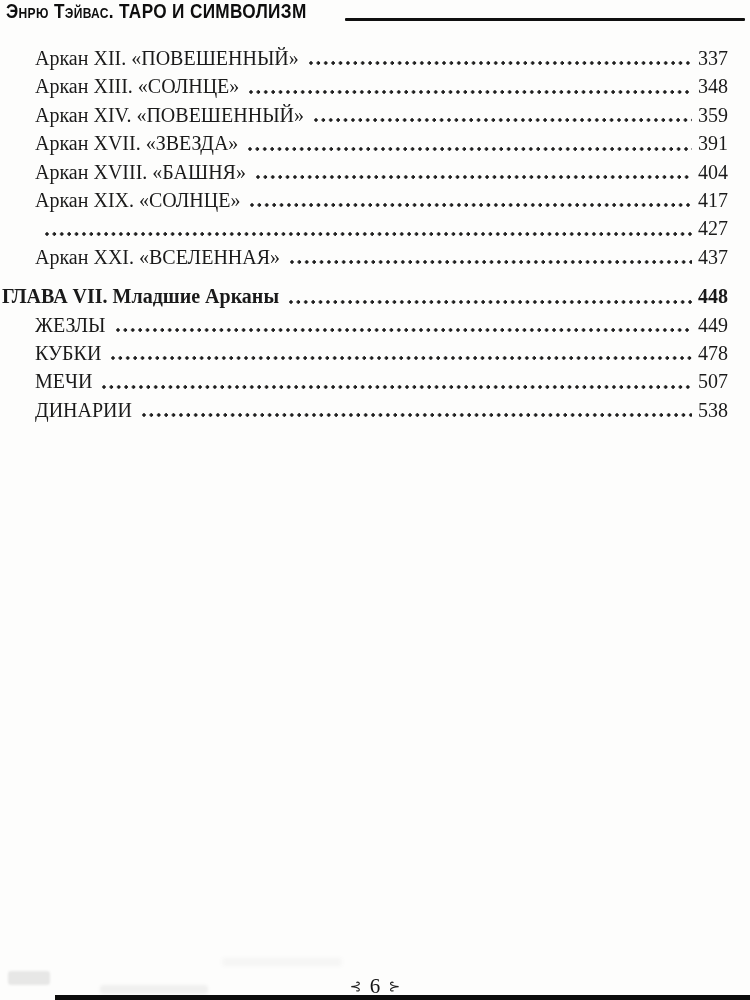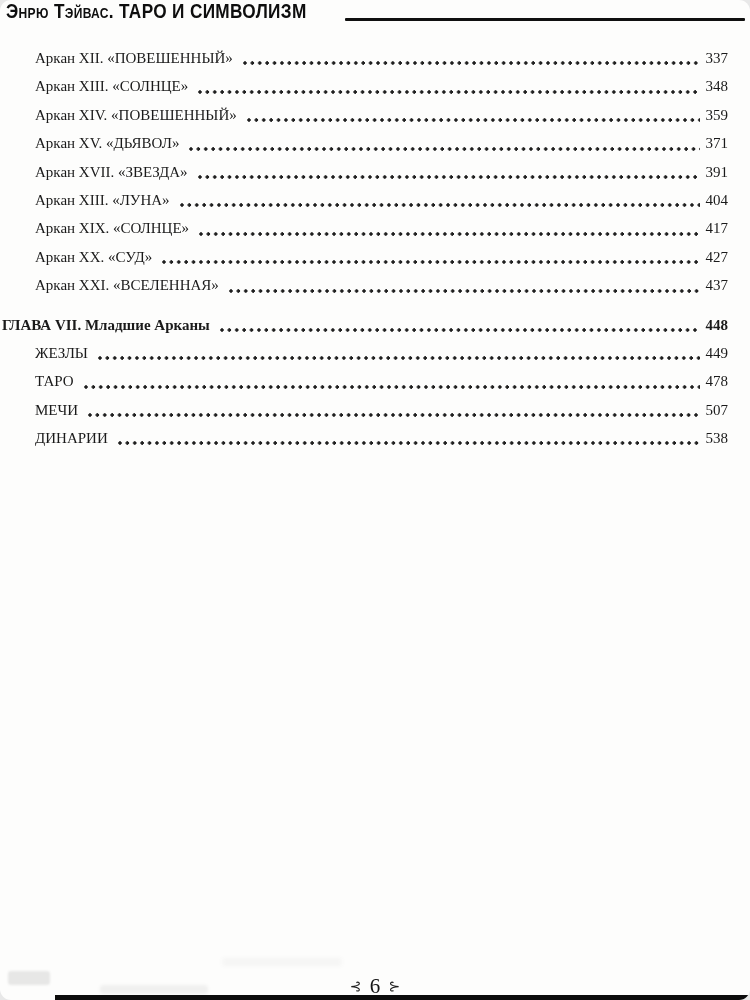--- a/index.html
+++ b/index.html
@@ -1,41 +1,41 @@
 <!DOCTYPE html>
 <html><head>
 <meta charset="utf-8">
 <style>
   html,body{margin:0;padding:0;}
   body{width:750px;height:1000px;overflow:hidden;background:#e8e8e8;}
   .page{
     position:relative;width:750px;height:1000px;
     background:#fdfdfc;overflow:hidden;
-    font-family:"Liberation Serif", serif;color:#1a1a1a;border-radius:11px;
+    font-family:"Liberation Serif", serif;color:#1a1a1a;
   }
   
   .hdr{position:absolute;top:0;left:6px;height:24px;white-space:nowrap;}
   .hdr-title{
     display:inline-block;
     font-family:"Liberation Sans", sans-serif;
     font-weight:700;font-size:20px;line-height:22px;
     font-variant-caps:small-caps;
     letter-spacing:0.4px;color:#0e0e0e;
     transform:scaleX(0.86);transform-origin:0 50%;
   }
   .hdr-rule{
     position:absolute;left:345px;right:5px;top:18px;height:3px;
     background:#101010;border-radius:1px;
   }
   
   .toc{position:absolute;top:44px;left:0;right:22px;}
   .row{
     display:flex;align-items:baseline;
     height:28.4px;line-height:28.4px;
-    font-size:15px;padding-left:35px;
+    font-size:20px;padding-left:35px;
   }
   .row.chapter{
     padding-left:2px;font-weight:700;margin-top:11px;
   }
   .label{white-space:nowrap;flex:0 0 auto;}
   .dots{
     flex:1 1 auto;min-width:12px;height:6px;
     align-self:flex-end;margin:0 6px 6px 10px;
     background-image:radial-gradient(circle at 2px 3px,#1f1f1f 1.5px,rgba(0,0,0,0) 1.9px);
     background-size:7.4px 6px;background-repeat:repeat-x;
@@ -79,61 +79,55 @@
       <span class="label">Аркан XIII. «СОЛНЦЕ»</span>
       <span class="dots"></span>
       <span class="num">348</span>
     </div>
       <div class="row">
       <span class="label">Аркан XIV. «ПОВЕШЕННЫЙ»</span>
       <span class="dots"></span>
       <span class="num">359</span>
     </div>
       <div class="row">
-      <span class="label">Аркан XV. «ДЬЯВОЛ»</span>
-      <span class="dots"></span>
-      <span class="num">371</span>
-    </div>
-      <div class="row">
       <span class="label">Аркан XVII. «ЗВЕЗДА»</span>
       <span class="dots"></span>
       <span class="num">391</span>
     </div>
       <div class="row">
-      <span class="label">Аркан XIII. «ЛУНА»</span>
+      <span class="label">Аркан XVIII. «БАШНЯ»</span>
       <span class="dots"></span>
       <span class="num">404</span>
     </div>
       <div class="row">
       <span class="label">Аркан XIX. «СОЛНЦЕ»</span>
       <span class="dots"></span>
       <span class="num">417</span>
     </div>
       <div class="row">
-      <span class="label">Аркан XX. «СУД»</span>
       <span class="dots"></span>
       <span class="num">427</span>
     </div>
       <div class="row">
       <span class="label">Аркан XXI. «ВСЕЛЕННАЯ»</span>
       <span class="dots"></span>
       <span class="num">437</span>
     </div>
       <div class="row chapter">
       <span class="label">ГЛАВА VII. Младшие Арканы</span>
       <span class="dots"></span>
       <span class="num">448</span>
     </div>
       <div class="row">
       <span class="label">ЖЕЗЛЫ</span>
       <span class="dots"></span>
       <span class="num">449</span>
     </div>
       <div class="row">
-      <span class="label">ТАРО</span>
+      <span class="label">КУБКИ</span>
       <span class="dots"></span>
       <span class="num">478</span>
     </div>
       <div class="row">
       <span class="label">МЕЧИ</span>
       <span class="dots"></span>
       <span class="num">507</span>
     </div>
       <div class="row">
       <span class="label">ДИНАРИИ</span>

